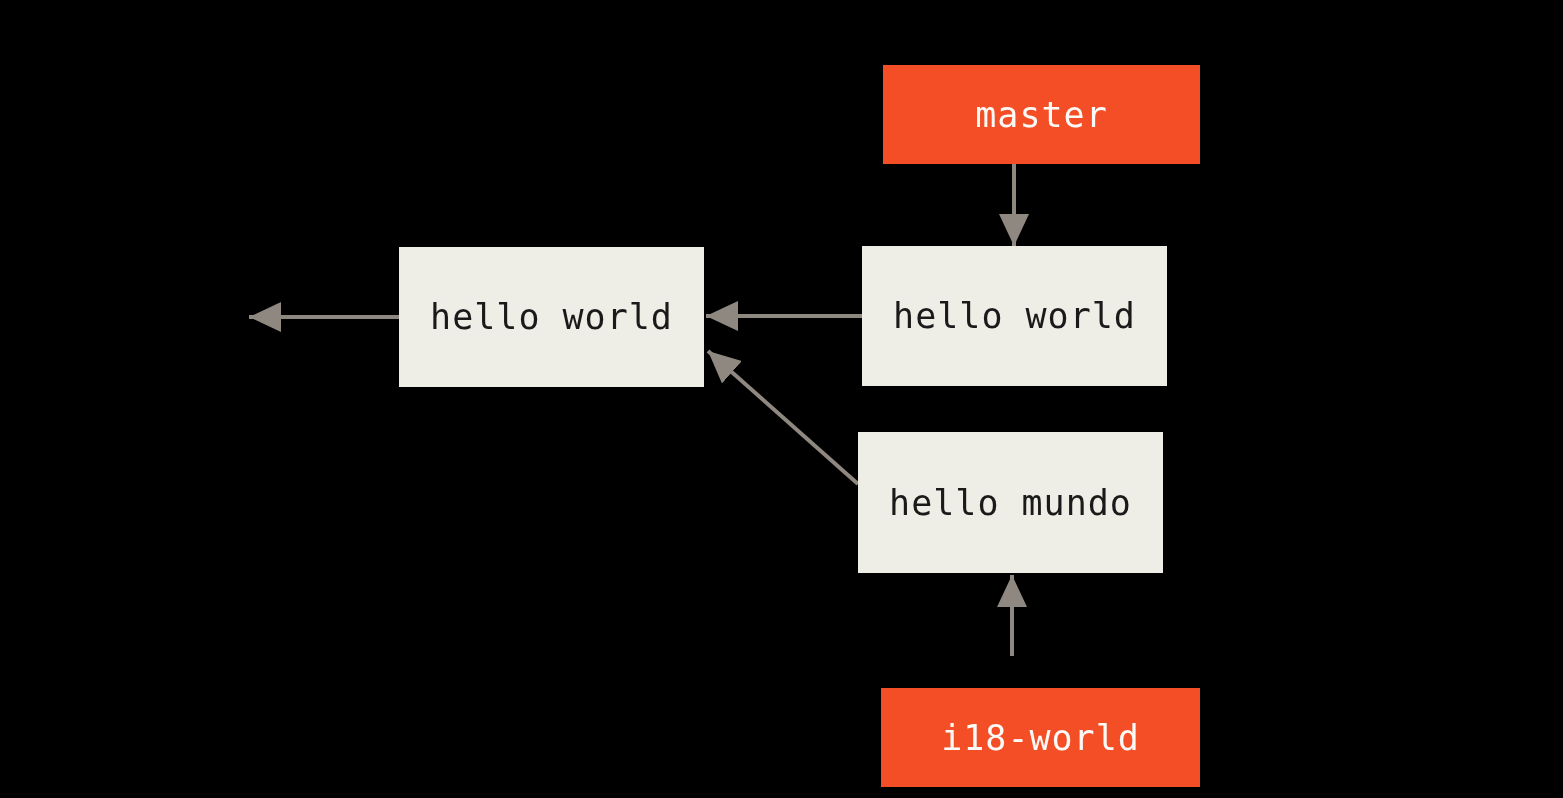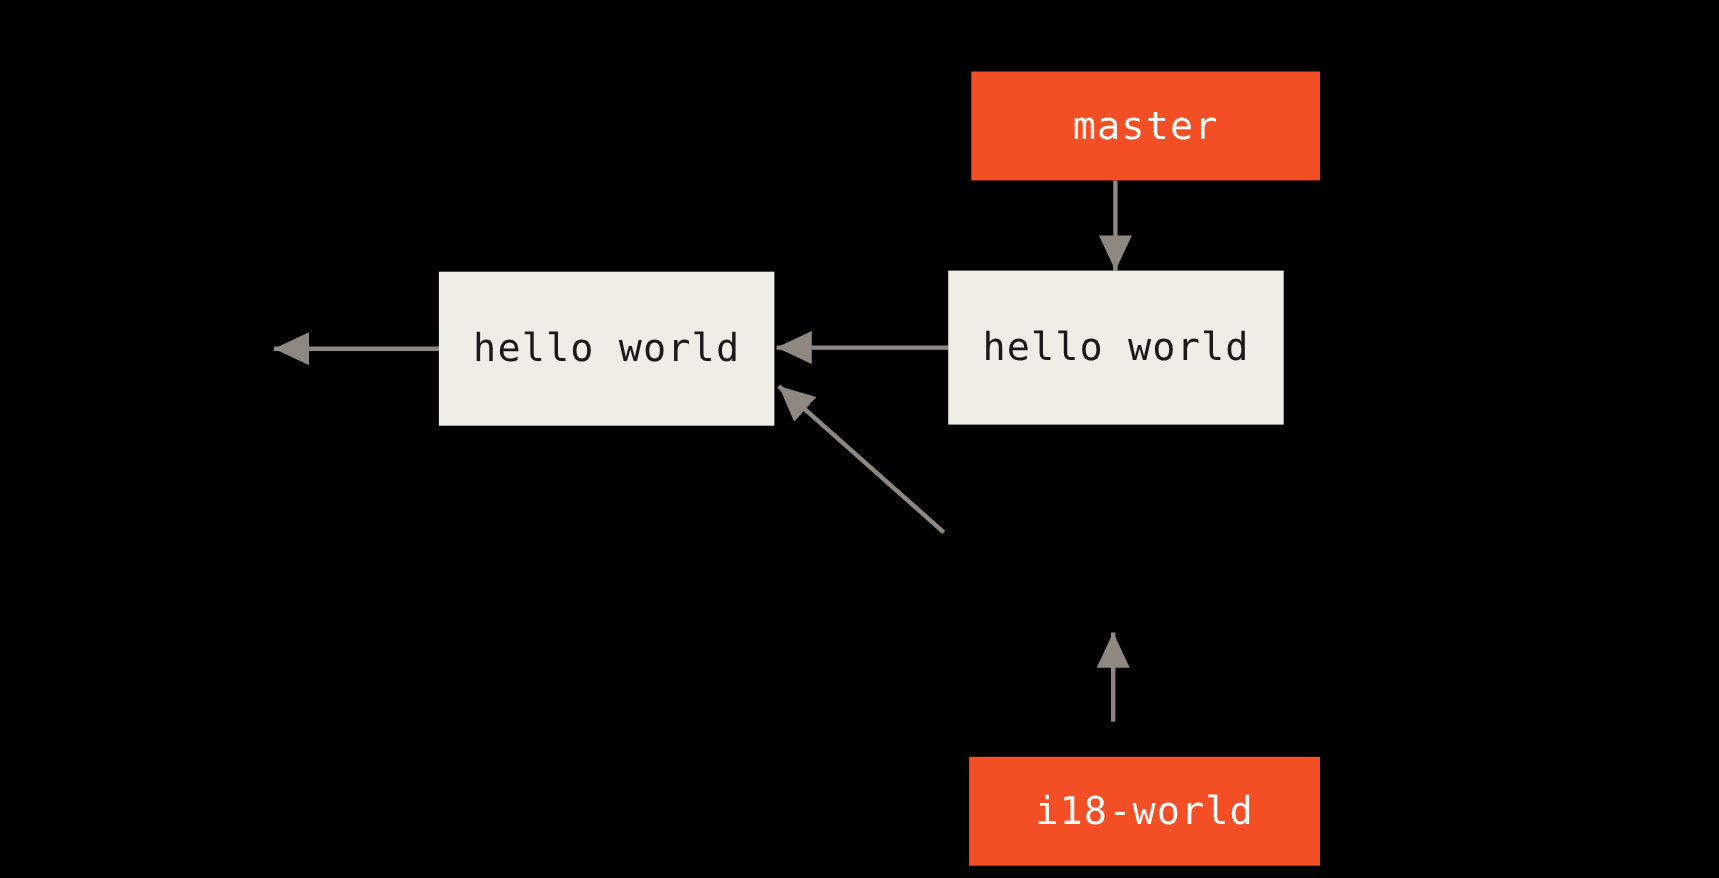--- a/index.html
+++ b/index.html
@@ -79,18 +79,21 @@
   </div>
 
   <div class="node node--commit" id="node-hello-world">
     <span>hello world</span>
   </div>
 
   <div class="node node--commit" id="node-hola-world">
     <span>hello world</span>
   </div>
 
+  <div class="node node--commit" id="node-hello-mundo">
+    <span>hello mundo</span>
+  </div>
 
   <div class="node node--branch" id="node-i18-world">
     <span>i18-world</span>
   </div>
 
 </div>
 
 </body></html>

